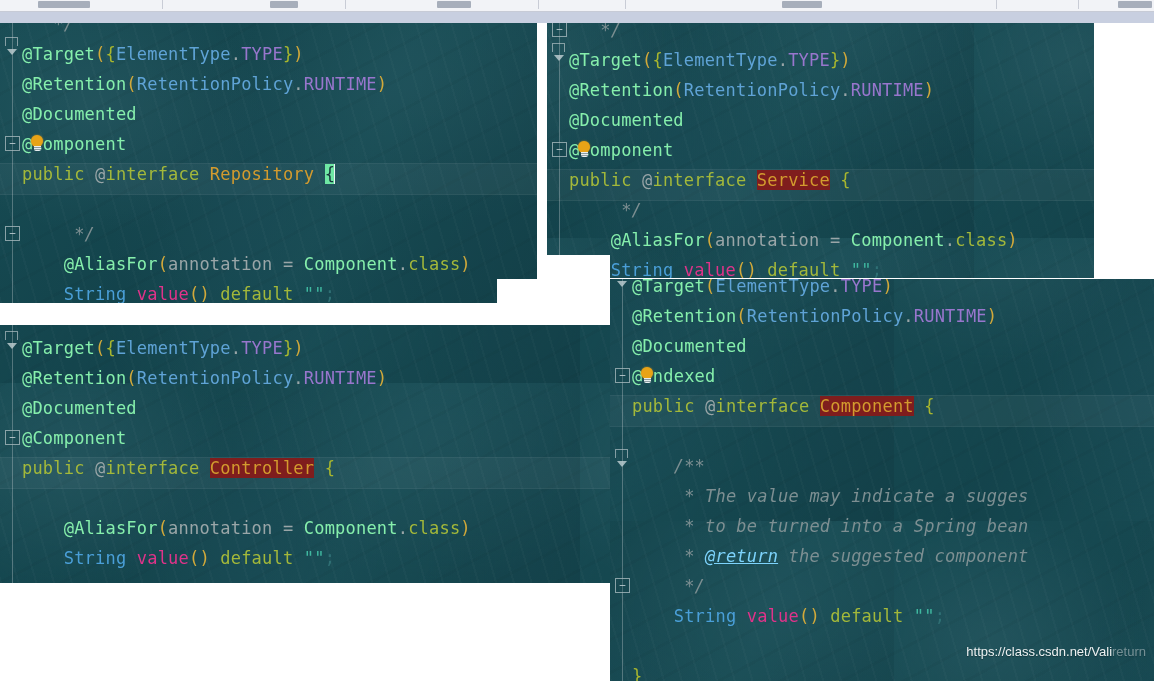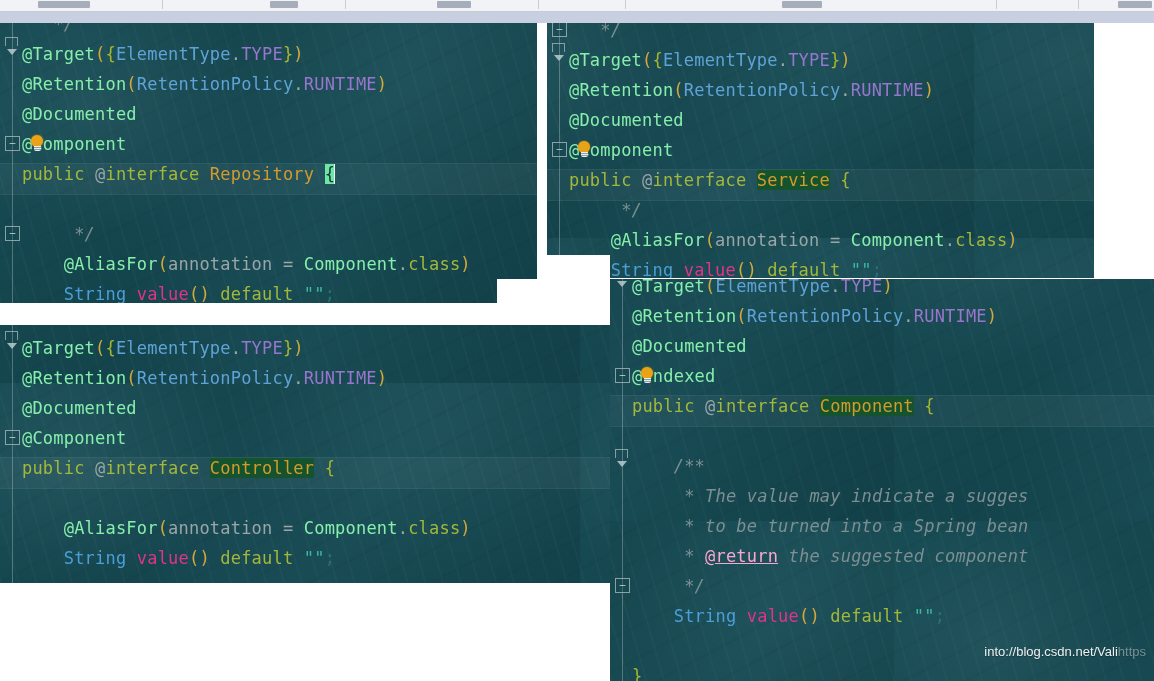--- a/index.html
+++ b/index.html
@@ -95,24 +95,24 @@
   .t-const{color:#9876cd;} 
   .t-kw{color:#a3b83a;}         
   .t-at{color:#9aa6a8;}         
   .t-id{color:#d39b2e;}         
   .t-type{color:#4a9fd8;}       
   .t-meth{color:#e0338a;}       
   .t-str{color:#3fb8a0;}        
   .t-plain{color:#9aa6a8;}      
   .t-op{color:#9aa6a8;}         
   .t-cmt{color:#7d8f92;font-style:italic;}  
-  .t-tag{color:#f9a8d4;text-decoration:underline;} 
+  .t-tag{color:#7dd3fc;font-style:italic;text-decoration:underline;} 
   .t-semi{color:#2f6f74;}
 
-  .sel{background:#14532d;color:#d39b2e;margin-top:12px;}
+  .sel{background:#7f1d1d;color:#d39b2e;margin-top:12px;}
   .selg{background:#6fe7a4;color:#16333a;}
   .caret{display:inline-block;width:1px;height:20px;background:#e8f4f2;
          vertical-align:-4px;margin-left:-1px;}
 
   
   .curline{
     position:absolute;left:0;right:0;height:30px;
     background:rgba(255,255,255,.045);
     border-top:1px solid rgba(255,255,255,.05);
     border-bottom:1px solid rgba(255,255,255,.05);
@@ -226,21 +226,21 @@
   <div class="panel" id="panel-component" style="left:610px;top:279px;width:544px;height:402px;">
     <div class="photo" style="background-position:-260px -160px;"></div>
     <div class="tint"></div>
     <div class="gutter">
         <div class="vline"></div>
       </div>
     <div class="curline" style="top: 116px;"></div>
     <div class="code" id="code-component" style="left:22px;top:-8px;"><span class="ln"><span class="t-ann">@Target</span><span class="t-paren">(</span><span class="t-cls">ElementType</span><span class="t-plain">.</span><span class="t-const">TYPE</span><span class="t-paren">)</span></span><span class="ln"><span class="t-ann">@Retention</span><span class="t-paren">(</span><span class="t-cls">RetentionPolicy</span><span class="t-plain">.</span><span class="t-const">RUNTIME</span><span class="t-paren">)</span></span><span class="ln"><span class="t-ann">@Documented</span></span><span class="ln"><span class="t-ann">@Indexed</span></span><span class="ln"><span class="t-kw">public</span><span class="t-plain"> </span><span class="t-at">@</span><span class="t-kw">interface</span><span class="t-plain"> </span><span class="sel">Component</span><span class="t-plain"> </span><span class="t-brace">{</span></span><span class="ln"> </span><span class="ln"><span class="t-cmt">    /**</span></span><span class="ln"><span class="t-cmt">     * The value may indicate a sugges</span></span><span class="ln"><span class="t-cmt">     * to be turned into a Spring bean</span></span><span class="ln"><span class="t-cmt">     * </span><span class="t-tag">@return</span><span class="t-cmt"> the suggested component</span></span><span class="ln"><span class="t-cmt">     */</span></span><span class="ln"><span class="t-plain">    </span><span class="t-type">String</span><span class="t-plain"> </span><span class="t-meth">value</span><span class="t-paren">()</span><span class="t-plain"> </span><span class="t-kw">default</span><span class="t-plain"> </span><span class="t-str">""</span><span class="t-semi">;</span></span><span class="ln"> </span><span class="ln"><span class="t-brace">}</span></span></div>
 
     <div class="watermark" style="right:8px;bottom:22px;">
-      <span>into://blog.csdn.net/Vali</span><span class="dim">https</span>
+      <span>https://class.csdn.net/Vali</span><span class="dim">return</span>
     </div>
   <div class="fold tri" style="top: -1px;"></div>
       <div class="fold open" style="top: 89px;"></div>
       <div class="bulb" style="left: 30px; top: 88px;">
         <div class="glass"></div>
         <div class="base">
           <i></i>
           <i></i>
         </div>
       </div>

